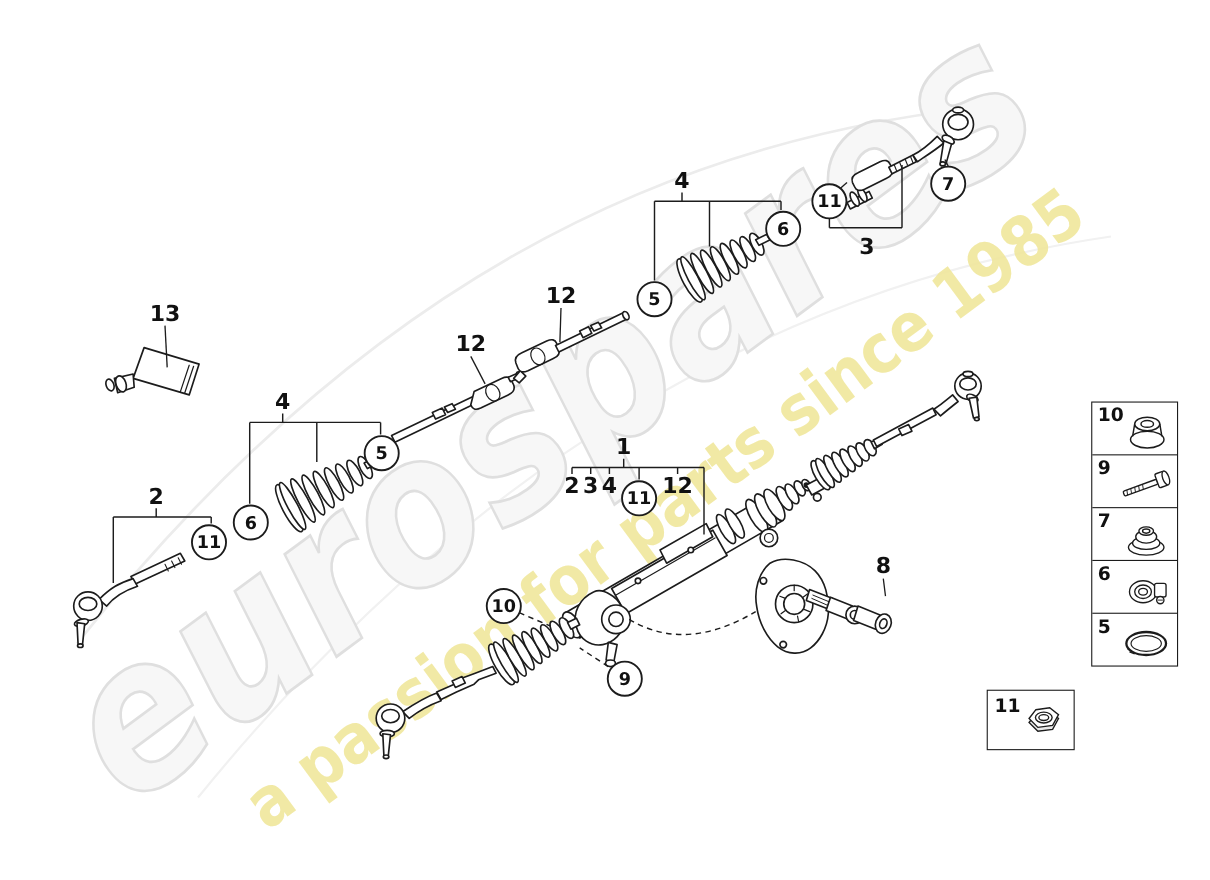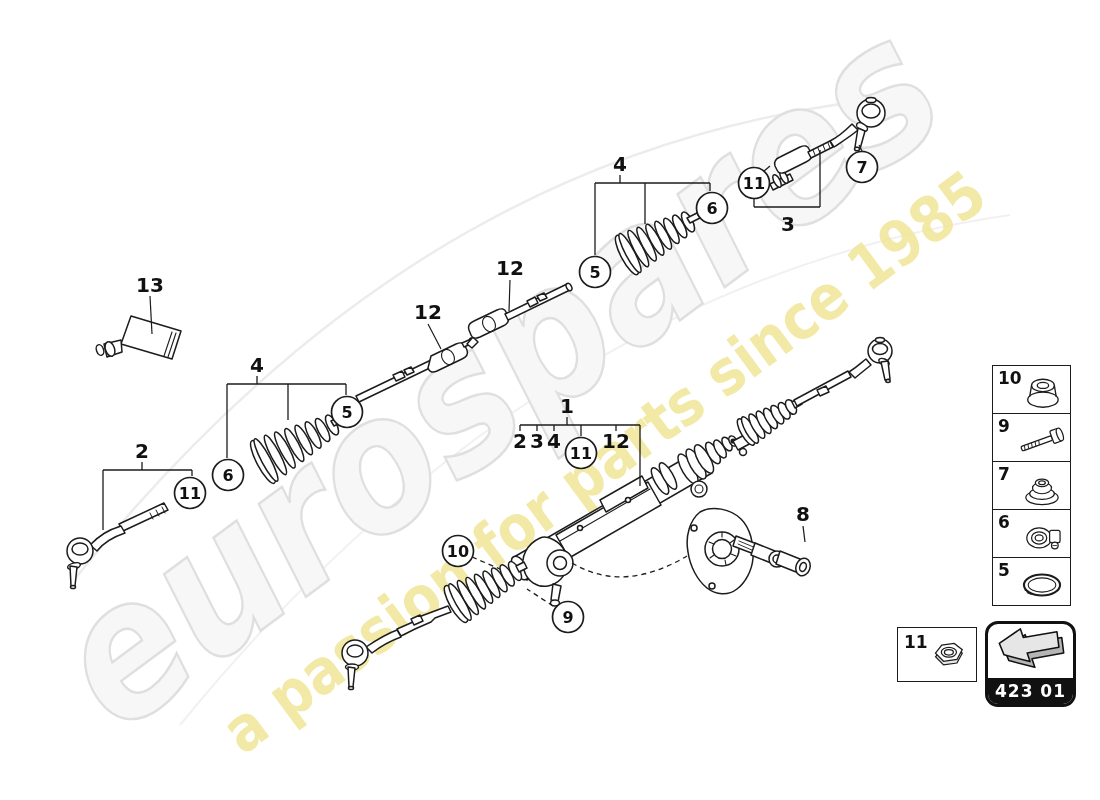--- a/index.html
+++ b/index.html
@@ -378,25 +378,14 @@
       <g stroke="#1c1c1c" stroke-width="1.4" fill="#fff">
         <polygon points="14,24 21,15 35,13 44,20 38,31 23,33" fill="#e9e9e9"></polygon>
         <polygon points="14,20 21,11 35,9 44,16 38,27 23,29"></polygon>
         <ellipse cx="29" cy="19" rx="8.5" ry="5.5"></ellipse>
         <ellipse cx="29" cy="19" rx="5" ry="3"></ellipse>
       </g>
     </svg>
   </div>
 
   
-  <div class="badge">
-    <div class="arrow-wrap">
-      <svg width="74" height="50" viewBox="0 0 74 52">
-        <g stroke="#111" stroke-width="1.6" stroke-linejoin="round">
-          <polygon points="9,24 31,9 34,18 69,12 71,28 38,34 41,43 14,36" fill="#b5b5b5"></polygon>
-          <polygon points="4,18 26,3 29,12 64,6 66,22 33,28 36,37 9,30" fill="#e6e6e6"></polygon>
-        </g>
-      </svg>
-    </div>
-    <div class="code">423 01</div>
-  </div>
 
 </div>
 
 </body></html>

